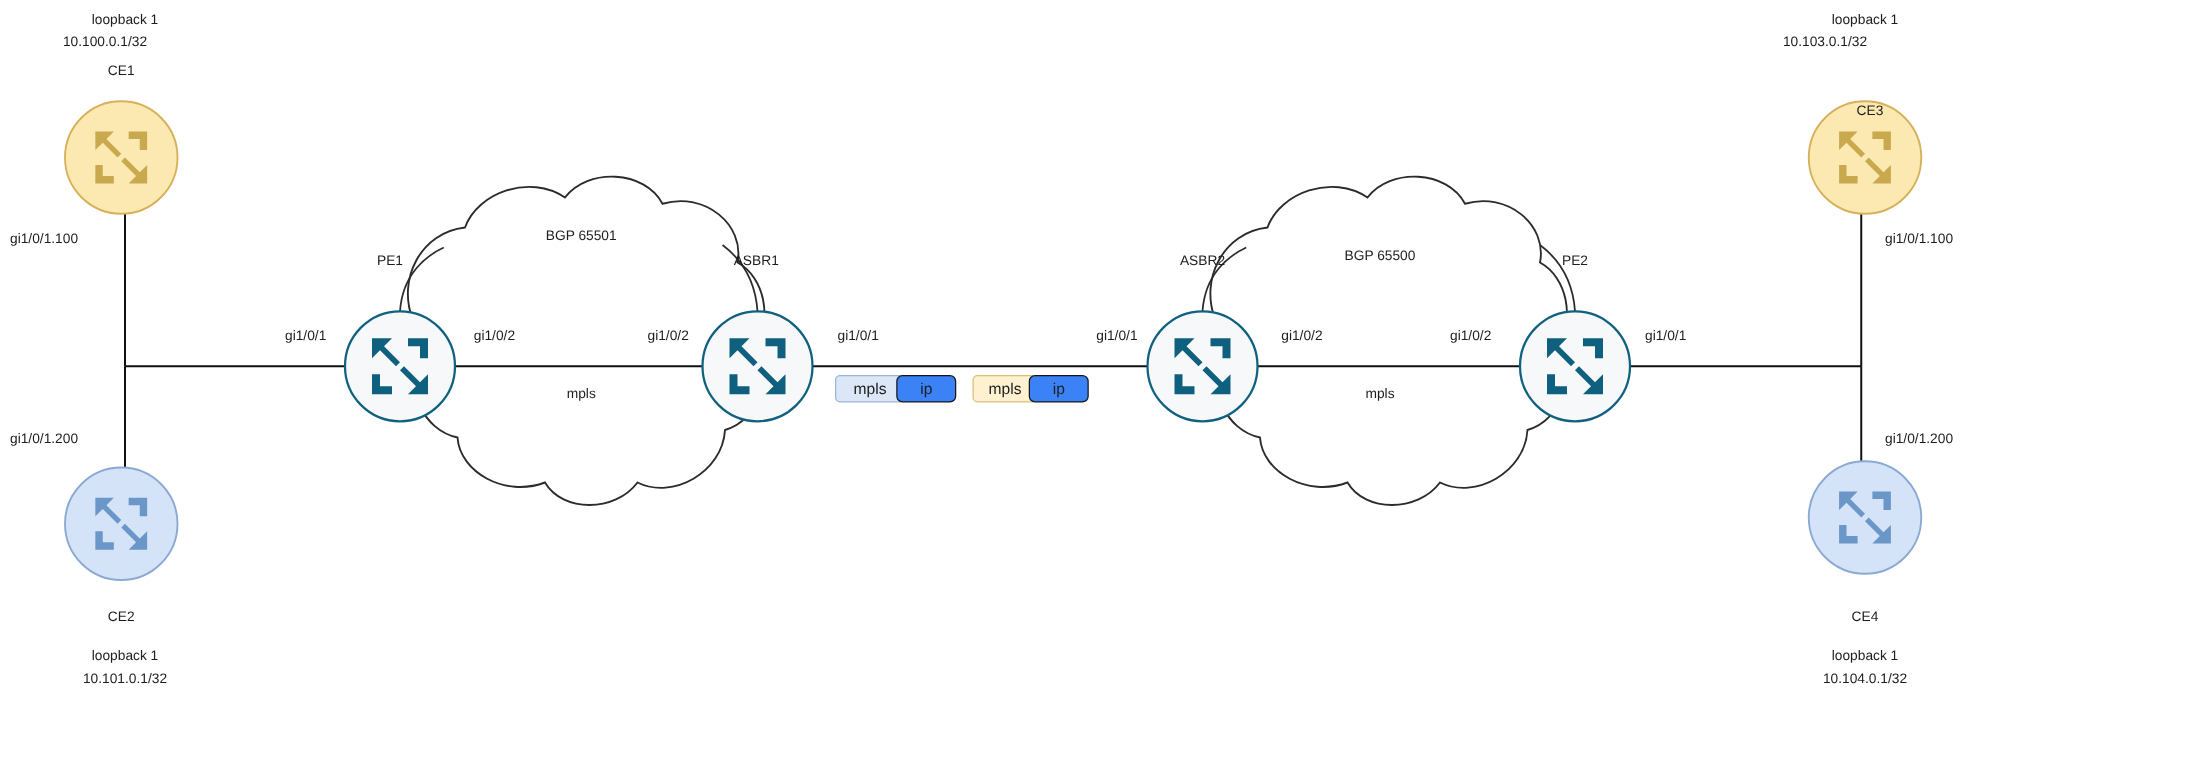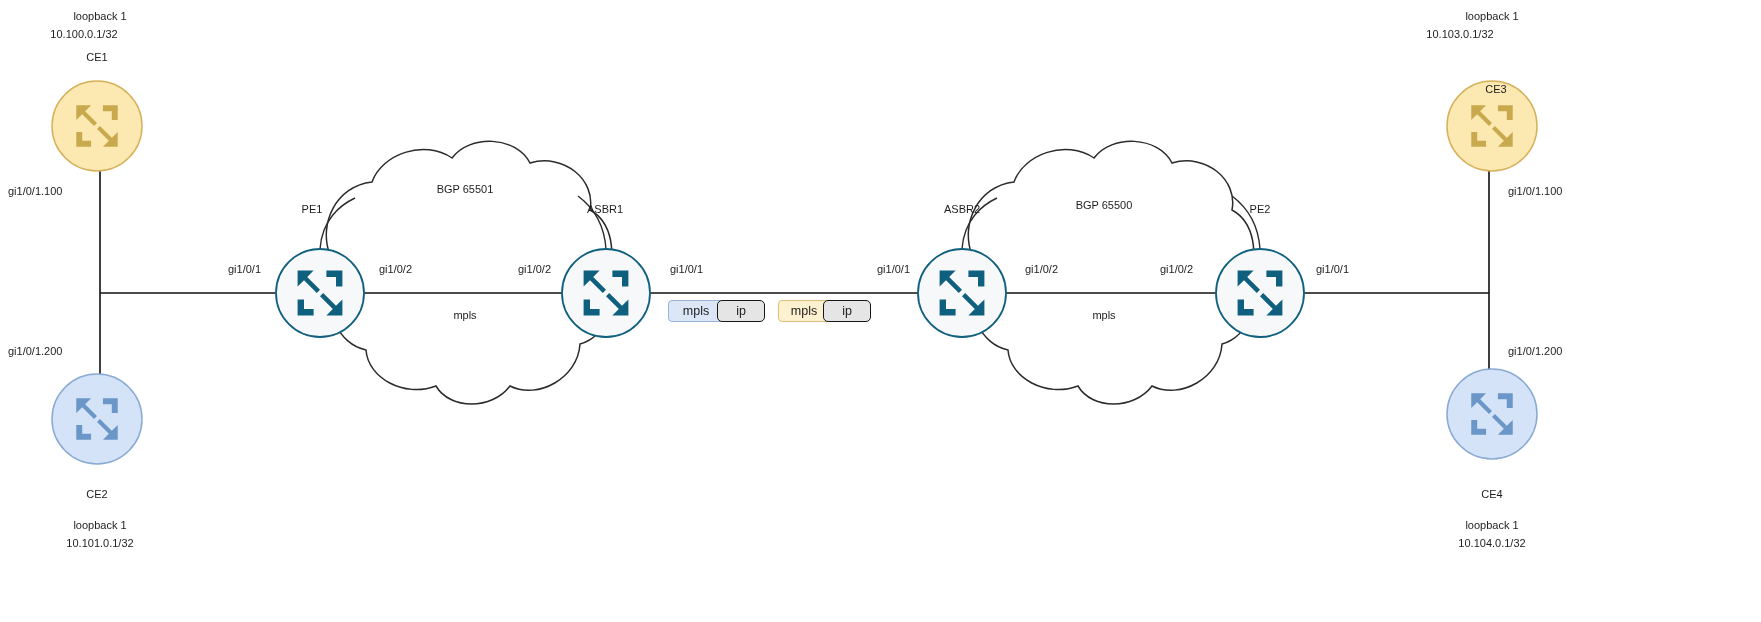--- a/index.html
+++ b/index.html
@@ -56,21 +56,21 @@
     color: #1d1d1d;
   }
   .pk-mpls-yellow {
     background: #fdf1cf;
     border: 1px solid #dcc07a;
     border-radius: 4px;
     width: 52px;
     color: #1d1d1d;
   }
   .pk-ip {
-    background: #e5e5e5;
+    background: #3b82f6;
     border: 1.6px solid #16171a;
     border-radius: 5px;
     width: 48px;
     color: #1d1d1d;
     margin-left: -7px;
     position: relative;
     z-index: 2;
   }
   .pk-dot {
     position: absolute;

